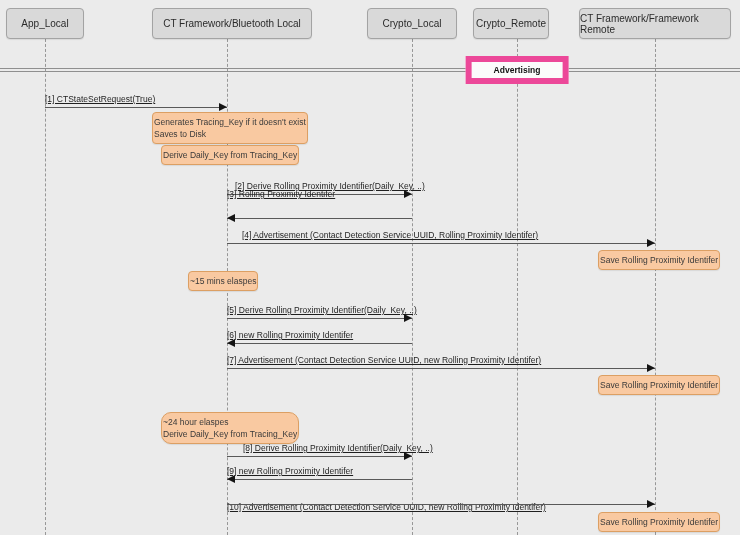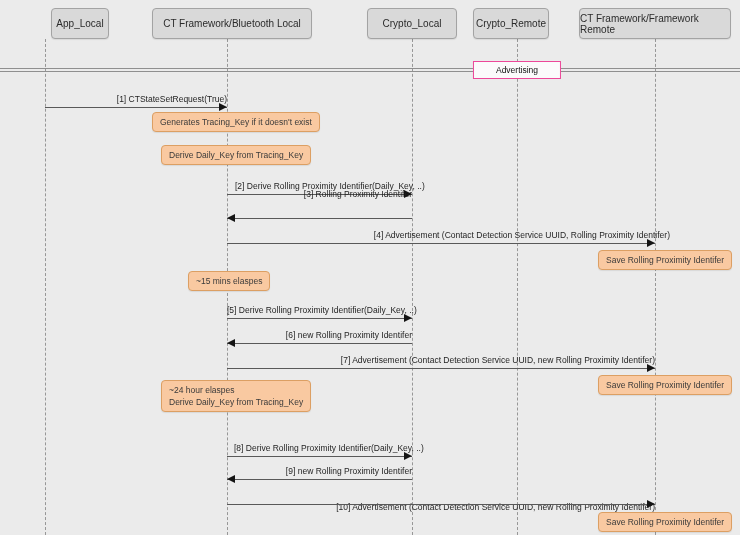--- a/index.html
+++ b/index.html
@@ -38,56 +38,57 @@
     left: 0;
     width: 740px;
     height: 2px;
     border-top: 1px solid #8f8f8f;
     border-bottom: 1px solid #8f8f8f;
   }
   .divider-label {
     position: absolute;
     transform: translate(-50%, -50%);
     background: #fbfbfb;
-    border: 1px solid #ec4899;
+    border: 6px solid #ec4899;
     padding: 3px 22px;
     font-size: 8.5px;
-    font-weight: normal;
+    font-weight: bold;
     color: #111;
     white-space: nowrap;
   }
   .msg-label {
     position: absolute;
     height: 12px;
     font-size: 8.5px;
     color: #1f1f1f;
-    text-align: right;
+    text-align: left;
     white-space: nowrap;
     overflow: visible;
+    text-decoration: underline;
   }
   .msg-line {
     position: absolute;
     height: 0;
     border-top: 1px solid #595959;
   }
   .arrowhead {
     position: absolute;
     width: 0;
     height: 0;
     border-top: 4px solid transparent;
     border-bottom: 4px solid transparent;
   }
   .arrowhead.right { border-left: 8px solid #141414; }
   .arrowhead.left  { border-right: 8px solid #141414; }
   .note {
     position: absolute;
     background: #f9c9a1;
     border: 1px solid #dc9f63;
     border-radius: 4px;
-    padding: 3px 7px;
+    padding: 3px 1px;
     font-size: 8.5px;
     line-height: 12px;
     color: #3a3a3a;
     white-space: nowrap;
     box-shadow: 0 1px 1px rgba(0,0,0,0.08);
   }
 </style>
 </head>
 <body>
 
@@ -118,54 +119,55 @@
       <div class="arrowhead right" style="top: 239px; left: 647px;"></div>
       <div class="msg-label" style="left: 227px; width: 185px; top: 305px;">[5] Derive Rolling Proximity Identifier(Daily_Key, ..)</div>
       <div class="msg-line" style="left: 227px; width: 185px; top: 318px;"></div>
       <div class="arrowhead right" style="top: 314px; left: 404px;"></div>
       <div class="msg-label" style="left: 227px; width: 185px; top: 330px;">[6] new Rolling Proximity Identifer</div>
       <div class="msg-line" style="left: 227px; width: 185px; top: 343px;"></div>
       <div class="arrowhead left" style="top: 339px; left: 227px;"></div>
       <div class="msg-label" style="left: 227px; width: 428px; top: 355px;">[7] Advertisement (Contact Detection Service UUID, new Rolling Proximity Identifer)</div>
       <div class="msg-line" style="left: 227px; width: 428px; top: 368px;"></div>
       <div class="arrowhead right" style="top: 364px; left: 647px;"></div>
-      <div class="msg-label" style="left: 218px; width: 185px; top: 443px; padding-left: 16px;">[8] Derive Rolling Proximity Identifier(Daily_Key, ..)</div>
+      <div class="msg-label" style="left: 227px; width: 185px; top: 443px; padding-left: 16px;">[8] Derive Rolling Proximity Identifier(Daily_Key, ..)</div>
       <div class="msg-line" style="left: 227px; width: 185px; top: 456px;"></div>
       <div class="arrowhead right" style="top: 452px; left: 404px;"></div>
       <div class="msg-label" style="left: 227px; width: 185px; top: 466px;">[9] new Rolling Proximity Identifer</div>
       <div class="msg-line" style="left: 227px; width: 185px; top: 479px;"></div>
       <div class="arrowhead left" style="top: 475px; left: 227px;"></div>
       <div class="msg-label" style="left: 227px; width: 428px; top: 502px;">[10] Advertisement (Contact Detection Service UUID, new Rolling Proximity Identifer)</div>
       <div class="msg-line" style="left: 227px; width: 428px; top: 504px;"></div>
       <div class="arrowhead right" style="top: 500px; left: 647px;"></div>
     </div>
   <div id="layer-notes">
       <div class="note" style="left: 152px; top: 112px;">
         <div>Generates Tracing_Key if it doesn't exist</div>
+        <div>Saves to Disk</div>
       </div>
       <div class="note" style="left: 161px; top: 145px;">
         <div>Derive Daily_Key from Tracing_Key</div>
       </div>
       <div class="note" style="left: 598px; top: 250px;">
         <div>Save Rolling Proximity Identifer</div>
       </div>
       <div class="note" style="left: 188px; top: 271px;">
         <div>~15 mins elaspes</div>
       </div>
       <div class="note" style="left: 598px; top: 375px;">
         <div>Save Rolling Proximity Identifer</div>
       </div>
-      <div class="note" style="left: 161px; top: 380px;">
+      <div class="note" style="left: 161px; top: 412px; border-radius: 10px;">
         <div>~24 hour elaspes</div>
         <div>Derive Daily_Key from Tracing_Key</div>
       </div>
       <div class="note" style="left: 598px; top: 512px;">
         <div>Save Rolling Proximity Identifer</div>
       </div>
     </div>
   <div id="layer-actors">
-      <div class="actor" style="left: 6px; width: 58px; margin-left: 45px;">App_Local</div>
+      <div class="actor" style="left: 6px; width: 78px;">App_Local</div>
       <div class="actor" style="left: 152px; width: 160px;">CT Framework/Bluetooth Local</div>
       <div class="actor" style="left: 367px; width: 90px;">Crypto_Local</div>
       <div class="actor" style="left: 473px; width: 76px;">Crypto_Remote</div>
       <div class="actor" style="left: 579px; width: 152px;">CT Framework/Framework Remote</div>
     </div>
 </div>
 
 </body></html>

